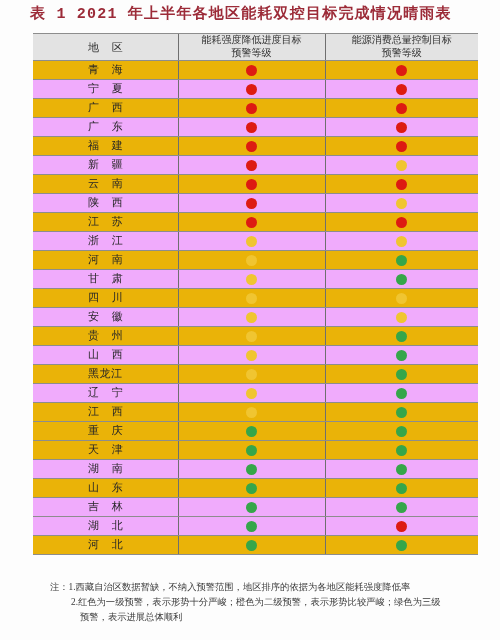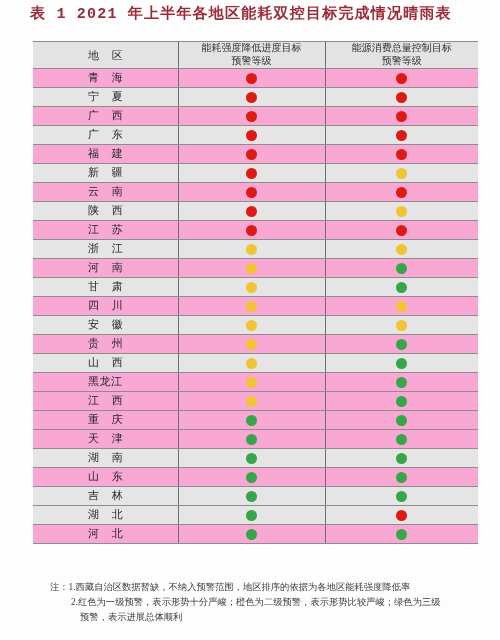--- a/index.html
+++ b/index.html
@@ -32,21 +32,21 @@
     letter-spacing: 1.2px;
     color: #9c2b38;
     white-space: nowrap;
     font-family: Liberation Mono, monospace;
   }
 
   
   .table-wrap {
     position: absolute;
     left: 33px;
-    top: 41px;
+    top: 33px;
     width: 445px;
   }
   table.grid {
     border-collapse: collapse;
     width: 445px;
     table-layout: fixed;
   }
   table.grid col.c-region { width: 145px; }
   table.grid col.c-int    { width: 147px; }
   table.grid col.c-tot    { width: 153px; }
@@ -81,22 +81,22 @@
   }
   thead th.col-region {
     letter-spacing: 5px;
     text-indent: 5px;
     font-size: 11px;
   }
   .hdr-l1 { display: block; }
   .hdr-l2 { display: block; }
 
   
-  tbody tr.row-odd  td { background: #f9a8d4; }
-  tbody tr.row-even td { background: #e5e5e5; }
+  tbody tr.row-odd  td { background: #eab308; }
+  tbody tr.row-even td { background: #f0abfc; }
 
   td.region {
     font-size: 11px;
     color: #262626;
     letter-spacing: 5px;
     text-indent: 5px;
     white-space: nowrap;
   }
   td.region.wide { letter-spacing: 0.5px; text-indent: 0; }
 
@@ -234,20 +234,25 @@
           <tr class="row-even">
             <td class="region">山 西</td>
             <td class="col-int"><span class="dot yellow"></span></td>
             <td class="col-tot"><span class="dot green"></span></td>
           </tr>
           <tr class="row-odd">
             <td class="region wide">黑龙江</td>
             <td class="col-int"><span class="dot yellow"></span></td>
             <td class="col-tot"><span class="dot green"></span></td>
           </tr>
+          <tr class="row-even">
+            <td class="region">辽 宁</td>
+            <td class="col-int"><span class="dot yellow"></span></td>
+            <td class="col-tot"><span class="dot green"></span></td>
+          </tr>
           <tr class="row-odd">
             <td class="region">江 西</td>
             <td class="col-int"><span class="dot yellow"></span></td>
             <td class="col-tot"><span class="dot green"></span></td>
           </tr>
           <tr class="row-odd">
             <td class="region">重 庆</td>
             <td class="col-int"><span class="dot green"></span></td>
             <td class="col-tot"><span class="dot green"></span></td>
           </tr>

